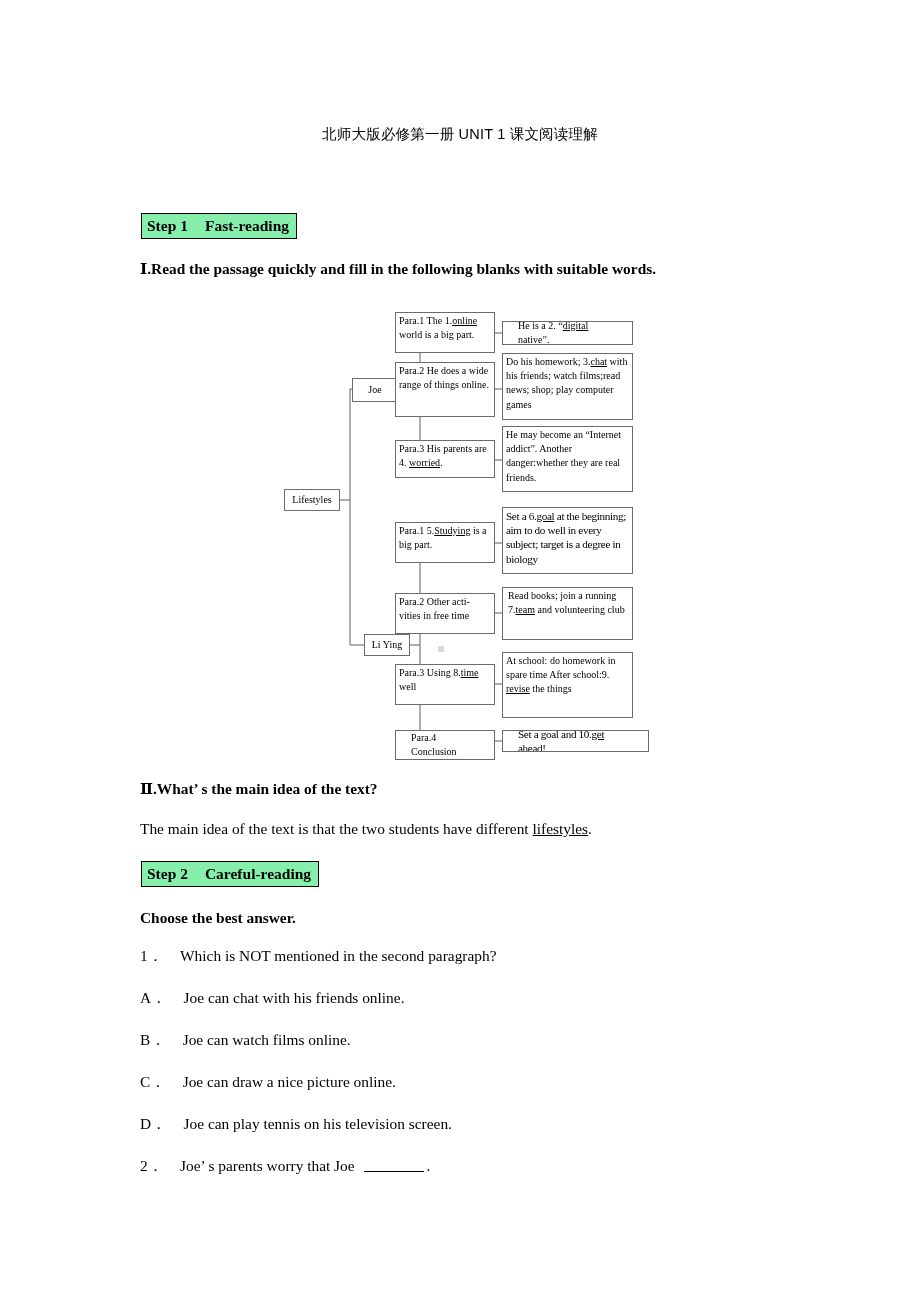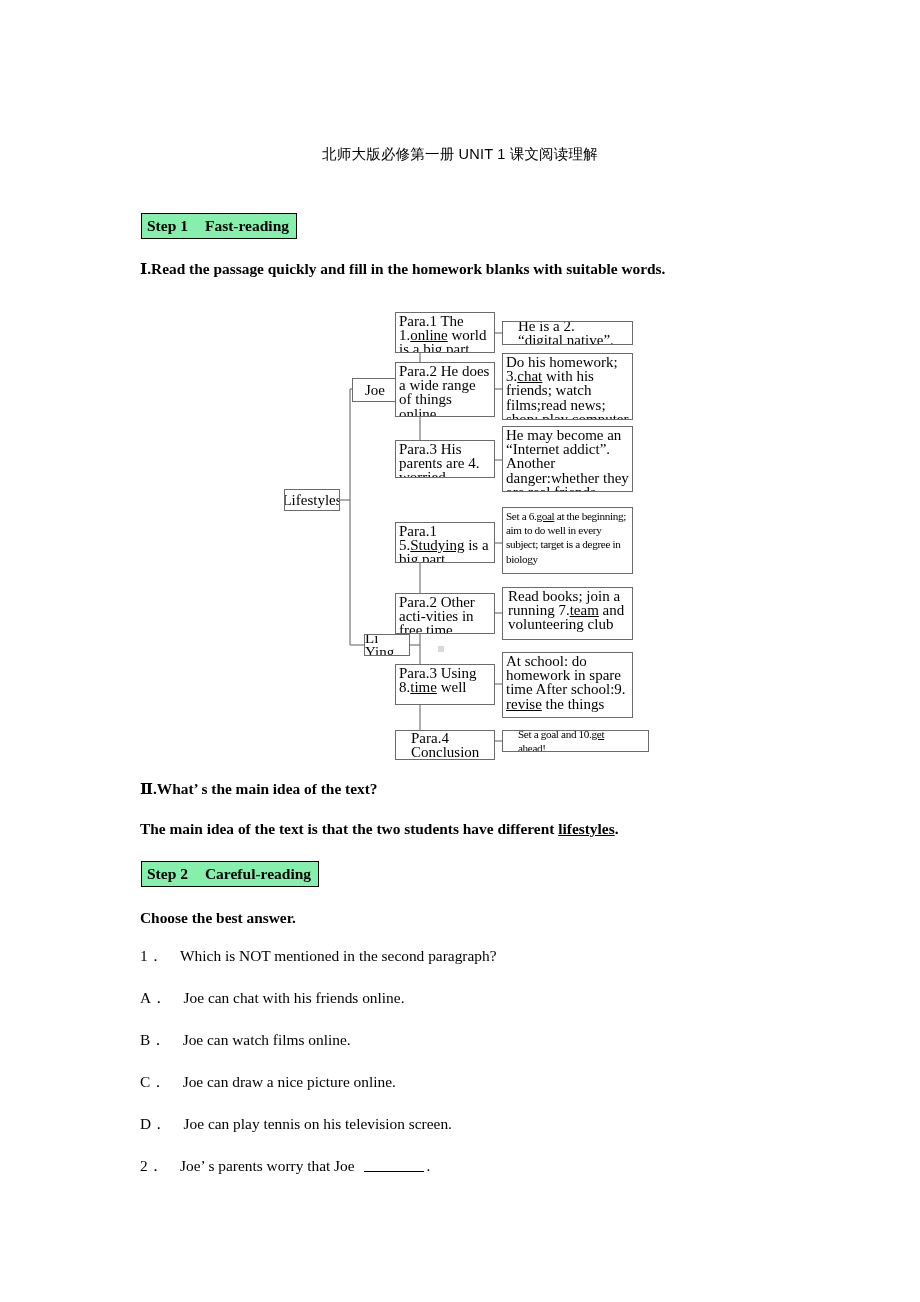--- a/index.html
+++ b/index.html
@@ -25,21 +25,20 @@
   .doc-header {
     position: absolute;
     left: 140px;
     top: 125px;
     width: 640px;
     font-family: "Liberation Sans", "DejaVu Sans", sans-serif;
     font-size: 14.5px;
     letter-spacing: 0.2px;
     text-align: center;
     white-space: nowrap;
-    margin-top: 20px;
   }
 
   
   .step-box {
     position: absolute;
     border: 1.6px solid #000;
     padding: 2px 7px 3px 5px;
     font-weight: bold;
     font-size: 15.5px;
     line-height: 19px;
@@ -63,21 +62,21 @@
   .u { text-decoration: underline; }
   .blank-line {
     display: inline-block;
     width: 60px;
     border-bottom: 1.2px solid #000;
     margin: 0 2px -1px 6px;
   }
 
   #q-roman1  { top: 259px; }
   #q-roman2  { top: 779px; }
-  #main-idea { top: 819px; font-weight: bold; }
+  #main-idea { top: 819px; font-weight: normal; }
   #choose-best { top: 908px; font-weight: bold; }
   #q1      { top: 946px; }
   #opt-a   { top: 988px; }
   #opt-b   { top: 1030px; }
   #opt-c   { top: 1072px; }
   #opt-d   { top: 1114px; }
   #q2      { top: 1156px; }
 
   .numdot { display: inline-block; width: 17px; }
 
@@ -94,21 +93,21 @@
     left: 0;
     top: 0;
     width: 360px;
     height: 465px;
   }
   .node {
     position: absolute;
     box-sizing: border-box;
     border: 1.1px solid #6b6b6b;
     background: #fff;
-    font-size: 15px;
+    font-size: 10px;
     line-height: 14.2px;
     padding: 1px 3px 1px 3px;
     overflow: hidden;
   }
   .node.center {
     display: flex;
     align-items: center;
     justify-content: center;
     padding: 0;
   }
@@ -129,21 +128,21 @@
 </style>
 </head>
 <body>
 
 <div class="page">
 
   <div class="doc-header">北师大版必修第一册 UNIT 1 课文阅读理解</div>
 
   <div class="step-box" id="step1-box"><span>Step 1</span><span class="gap"></span><span>Fast-reading</span></div>
 
-  <div class="para bold" id="q-roman1">Ⅰ.Read the passage quickly and fill in the homework blanks with suitable words.</div>
+  <div class="para bold" id="q-roman1">Ⅰ.Read the passage quickly and fill in the following blanks with suitable words.</div>
 
   <div id="diagram">
 
     <svg class="connectors" viewBox="0 0 360 465" xmlns="http://www.w3.org/2000/svg">
       <g stroke="#6b6b6b" stroke-width="1.1" fill="none">
 
         <line x1="60" y1="200" x2="70" y2="200"></line>
         <line x1="70" y1="89" x2="70" y2="345"></line>
 
         <line x1="70" y1="89" x2="84" y2="89"></line>

